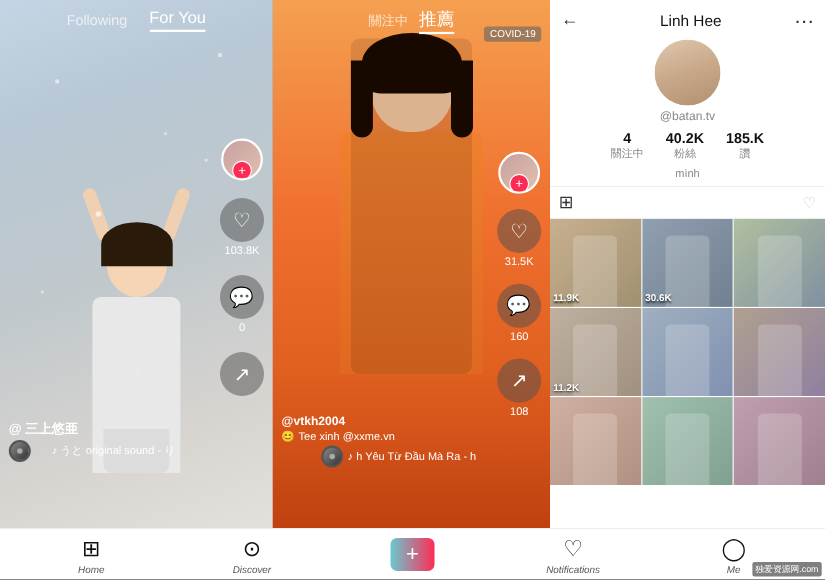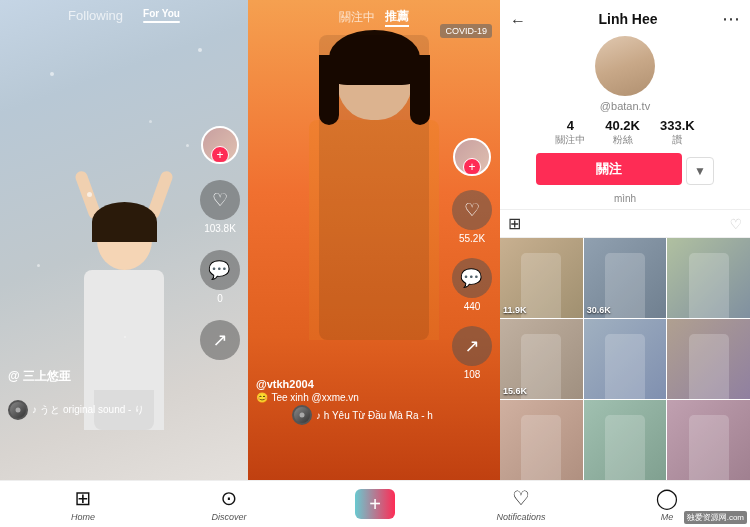--- a/index.html
+++ b/index.html
@@ -50,22 +50,22 @@
     }
 
     .panel-left-header .tab-following {
       color: rgba(255,255,255,0.7);
       font-size: 13px;
       font-weight: 400;
     }
 
     .panel-left-header .tab-foryou {
       color: #fff;
-      font-size: 10px;
-      font-weight: 700;
+      font-size: 15px;
+      font-weight: 400;
     }
 
     .panel-left-header .tab-foryou::after {
       content: '';
       display: block;
       width: 100%;
       height: 2px;
       background: #fff;
       border-radius: 1px;
       margin-top: 2px;
@@ -141,32 +141,32 @@
       bottom: 60px;
       left: 8px;
       right: 60px;
       z-index: 10;
     }
 
     .panel-left-info .username {
       color: #fff;
       font-size: 12px;
       font-weight: 600;
-      margin-bottom: 15px;
+      margin-bottom: 1px;
       display: flex;
       align-items: flex-start;
       gap: 4px;
     }
 
     .panel-left-info .sound {
       color: #fff;
       font-size: 10px;
       display: flex;
       align-items: center;
-      gap: 4px;
+      gap: 19px;
     }
 
     .music-disc {
       width: 20px;
       height: 20px;
       border-radius: 50%;
       background: linear-gradient(135deg, #888, #333);
       border: 2px solid #555;
       position: relative;
     }
@@ -220,22 +220,22 @@
       z-index: 10;
     }
 
     .tab-guanzhu {
       color: rgba(255,255,255,0.7);
       font-size: 12px;
     }
 
     .tab-tuijian {
       color: #fff;
-      font-size: 12px;
-      font-weight: 700;
+      font-size: 16px;
+      font-weight: 400;
       border-bottom: 2px solid #fff;
     }
 
     .covid-badge {
       position: absolute;
       right: 8px;
       top: 24px;
       background: rgba(100,100,100,0.6);
       color: #fff;
       font-size: 9px;
@@ -318,21 +318,21 @@
       color: #333;
       font-size: 16px;
       margin-right: 8px;
       cursor: pointer;
     }
 
     .profile-name {
       flex: 1;
       text-align: center;
       font-size: 14px;
-      font-weight: 700;
+      font-weight: 400;
       color: #111;
     }
 
     .more-btn {
       color: #333;
       font-size: 18px;
     }
 
     .profile-avatar {
       width: 60px;
@@ -761,25 +761,25 @@
         </div>
       </div>
     </div>
 
     <div class="panel-middle-sidebar">
       <div class="sidebar-icon-group">
         <div class="avatar-sm"></div>
       </div>
       <div class="sidebar-icon-group">
         <div class="icon-circle">♡</div>
-        <span class="icon-count">55.2K</span>
+        <span class="icon-count">31.5K</span>
       </div>
       <div class="sidebar-icon-group">
         <div class="icon-circle">💬</div>
-        <span class="icon-count">440</span>
+        <span class="icon-count">160</span>
       </div>
       <div class="sidebar-icon-group">
         <div class="icon-circle">↗</div>
         <span class="icon-count">108</span>
       </div>
     </div>
 
     <div class="panel-middle-info">
       <div class="username">@vtkh2004</div>
       <div class="desc">
@@ -807,27 +807,23 @@
       <div class="profile-stats">
         <div class="stat-item">
           <span class="stat-num">4</span>
           <span class="stat-label">關注中</span>
         </div>
         <div class="stat-item">
           <span class="stat-num">40.2K</span>
           <span class="stat-label">粉絲</span>
         </div>
         <div class="stat-item">
-          <span class="stat-num">333.K</span>
+          <span class="stat-num">185.K</span>
           <span class="stat-label">讚</span>
         </div>
-      </div>
-      <div style="display:flex;gap:4px;align-items:center;margin-bottom:4px;">
-        <button class="follow-btn">關注</button>
-        <div style="width:28px;height:28px;border:1px solid #ddd;border-radius:4px;display:flex;align-items:center;justify-content:center;font-size:12px;color:#666;cursor:pointer;">▼</div>
       </div>
       <div class="translate-btn">mình</div>
     </div>
 
     <div class="video-tabs">
       <span class="video-tab-icon">⊞</span>
       <span class="video-tab-like">♡</span>
     </div>
 
     <div class="video-grid">
@@ -845,21 +841,21 @@
       </div>
       <div class="video-thumb thumb-3">
         <div class="thumb-figure">
             <div class="mini-person"></div>
           </div>
       </div>
       <div class="video-thumb thumb-4">
         <div class="thumb-figure">
             <div class="mini-person"></div>
           </div>
-        <span class="view-count">15.6K</span>
+        <span class="view-count">11.2K</span>
       </div>
       <div class="video-thumb thumb-5">
         <div class="thumb-figure">
             <div class="mini-person"></div>
           </div>
       </div>
       <div class="video-thumb thumb-6">
         <div class="thumb-figure">
             <div class="mini-person"></div>
           </div>

